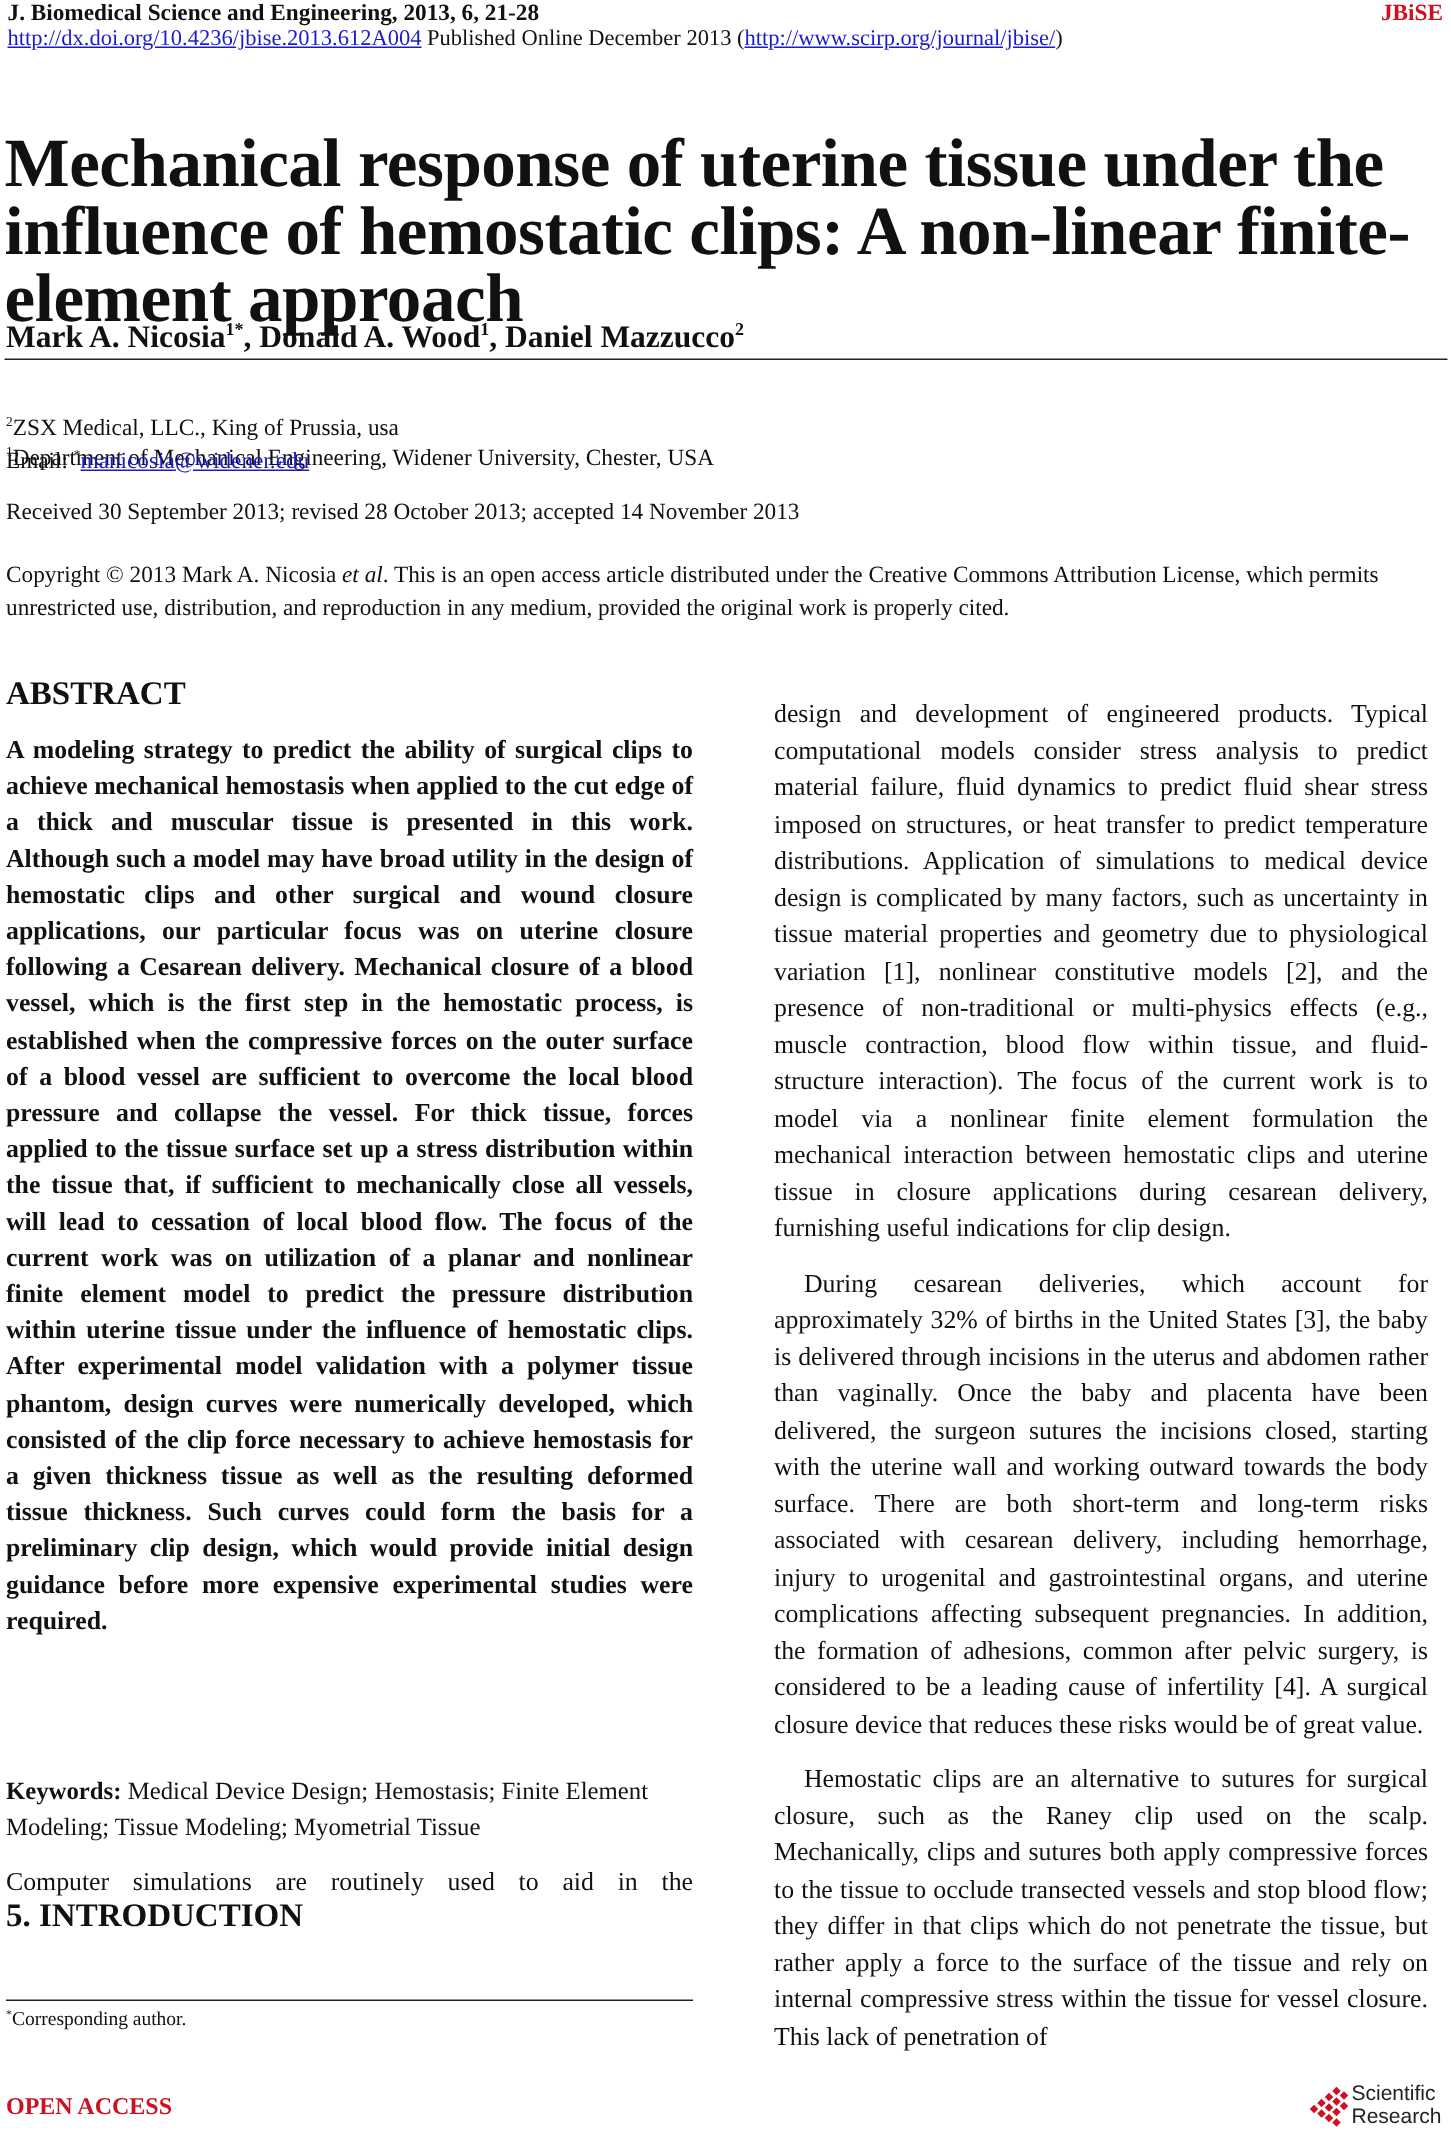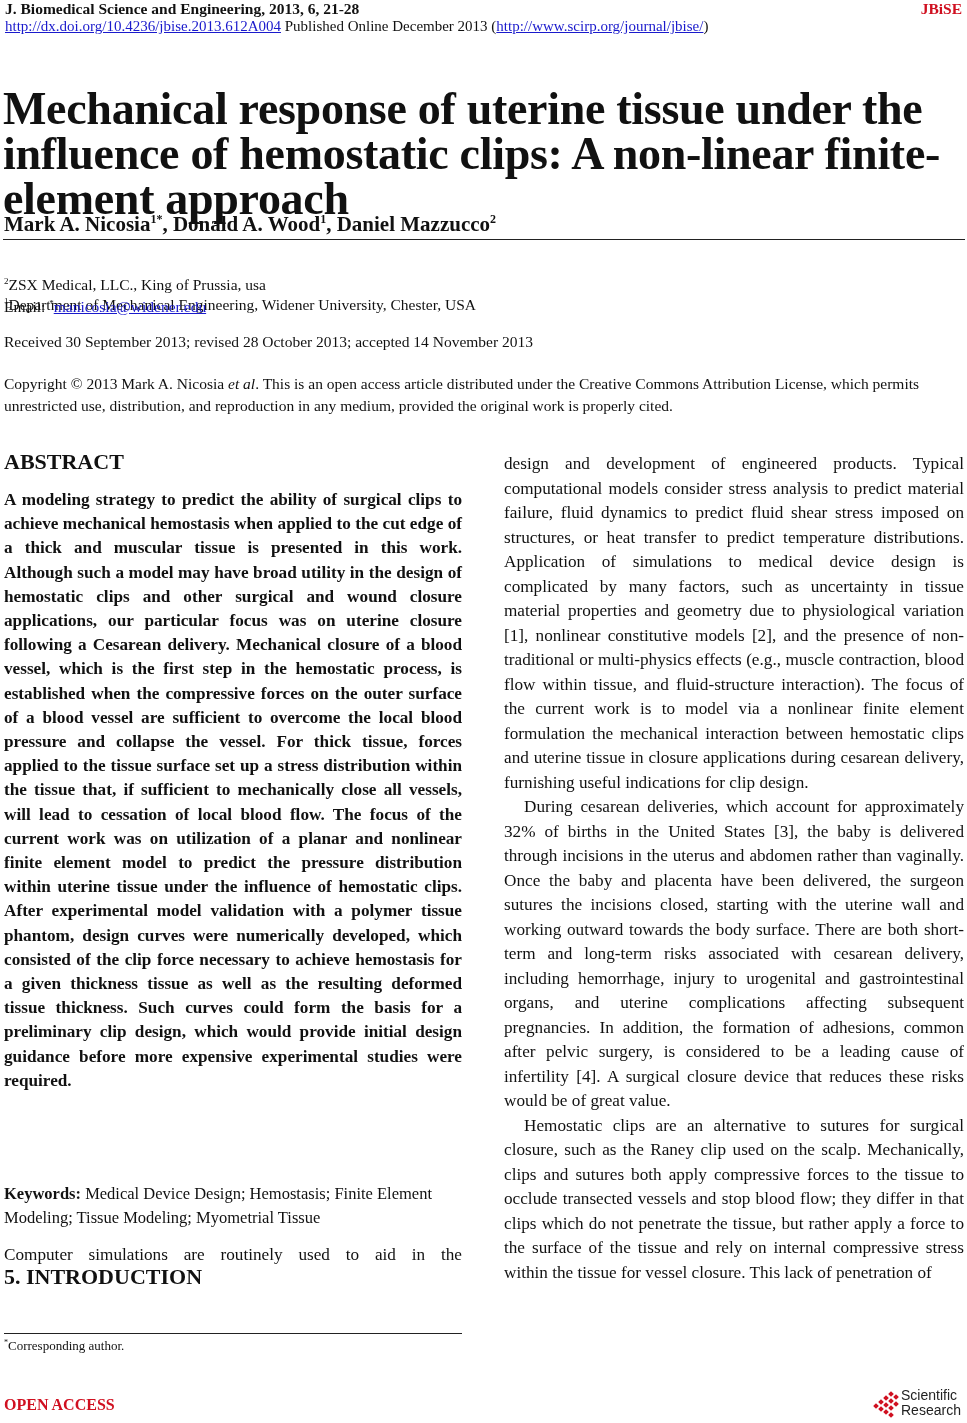--- a/index.html
+++ b/index.html
@@ -37,21 +37,21 @@
     position:absolute; left:4px; top:1243px; width:458px;
     font-size:17.2px; line-height:24px; text-align:justify; text-align-last:justify;
   }
   .rule-foot { position:absolute; left:4px; top:1333px; width:458px; height:1px; background:#222; }
   .footnote { position:absolute; left:4px; top:1338px; font-size:13px; }
   .footnote sup { font-size:8px; }
   .right-body {
     position:absolute; left:504px; top:452px; width:460px;
     font-size:17.2px; line-height:24.5px; text-align:justify;
   }
-  .right-body p { margin:0; text-indent:0; }
+  .right-body p { margin:12px; text-indent:0; }
   .right-body p.ind { text-indent:20px; }
   .oa { position:absolute; left:4px; top:1396px; font-weight:bold; font-size:16px; color:#d01020; }
   .logo { position:absolute; right:2px; top:1388px; width:92px; height:34px; }
   .logo-mark { position:absolute; left:0; top:2px; width:30px; height:30px; }
   .logo-text {
     position:absolute; left:28px; top:0; font-family:"Liberation Sans", sans-serif;
     font-size:14px; line-height:15px; color:#222;
   }
 </style>
 </head>

